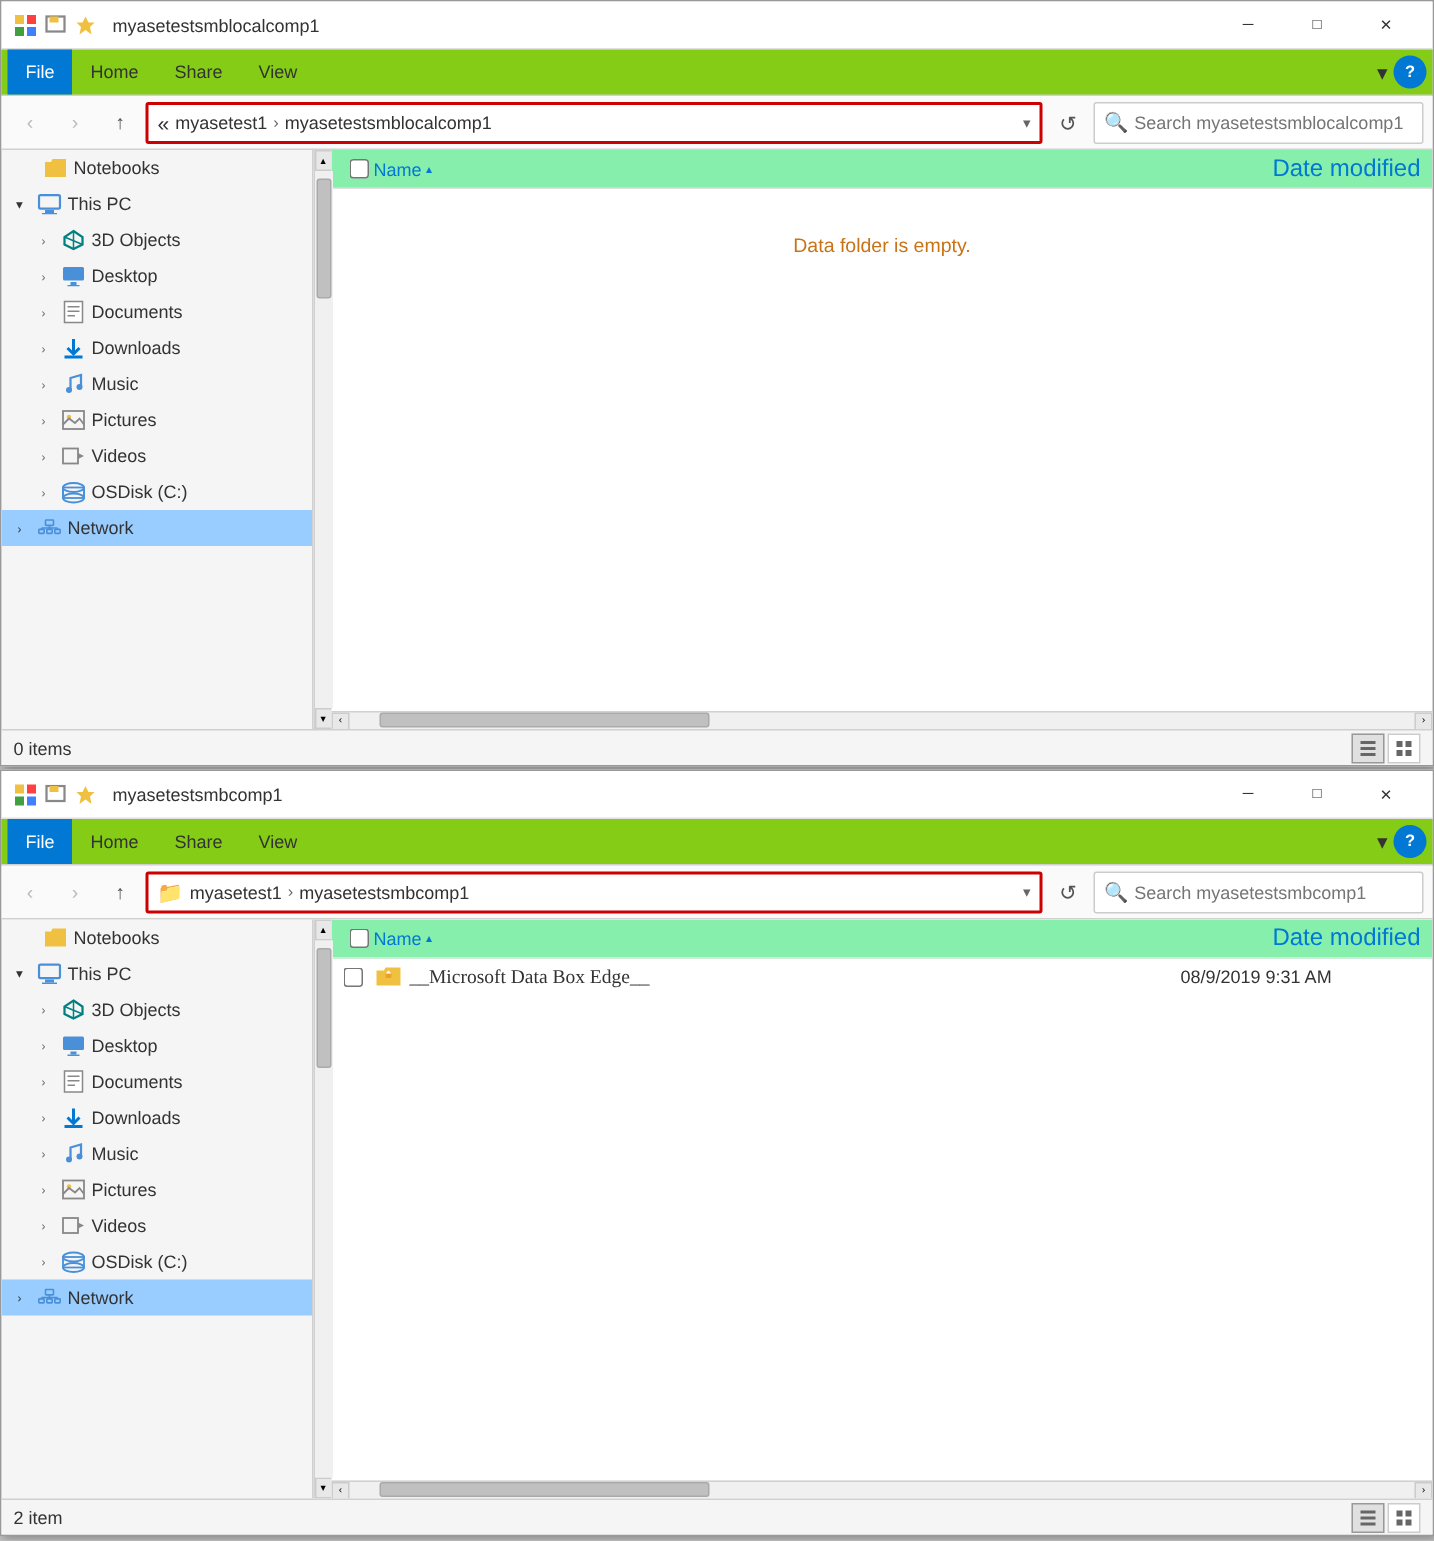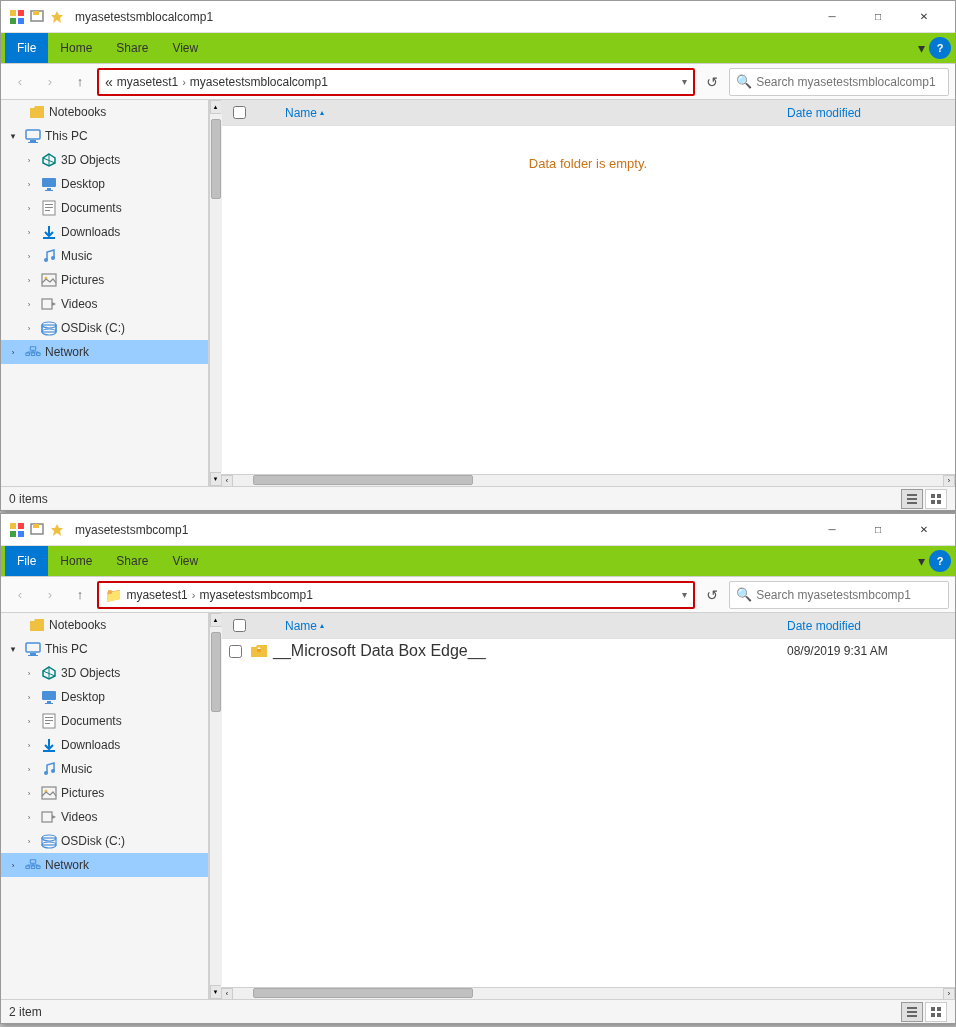--- a/index.html
+++ b/index.html
@@ -251,44 +251,43 @@
       display: flex;
       flex-direction: column;
       overflow: hidden;
     }
     .file-header {
       display: flex;
       align-items: center;
       height: 26px;
       padding: 0 8px;
       border-bottom: 1px solid #e0e0e0;
-      background: #e5e5e5;
+      background: #86efac;
       flex-shrink: 0;
-      gap: 36px;
     }
     .file-header-check {
       width: 20px;
       display: flex;
       align-items: center;
       justify-content: center;
     }
     .file-header-name {
       flex: 1;
       font-size: 12px;
       color: #0078d4;
       cursor: pointer;
       display: flex;
       align-items: center;
       gap: 3px;
     }
     .file-header-date {
       width: 160px;
-      font-size: 12px;
+      font-size: 16px;
       color: #0078d4;
-      text-align: left;
+      text-align: right;
     }
     .file-content {
       flex: 1;
       overflow-y: auto;
       display: flex;
       align-items: flex-start;
       justify-content: center;
     }
     .empty-msg {
       margin-top: 30px;
@@ -312,22 +311,23 @@
     .file-row-icon {
       width: 20px;
       height: 20px;
       display: flex;
       align-items: center;
       justify-content: center;
       margin-right: 4px;
     }
     .file-row-name {
       flex: 1;
-      font-size: 16px;
+      font-size: 13px;
       color: #333;
+      font-family: Liberation Serif, serif;
     }
     .file-row-date {
       width: 160px;
       font-size: 12px;
       color: #333;
     }
 
     
     .statusbar {
       height: 24px;

